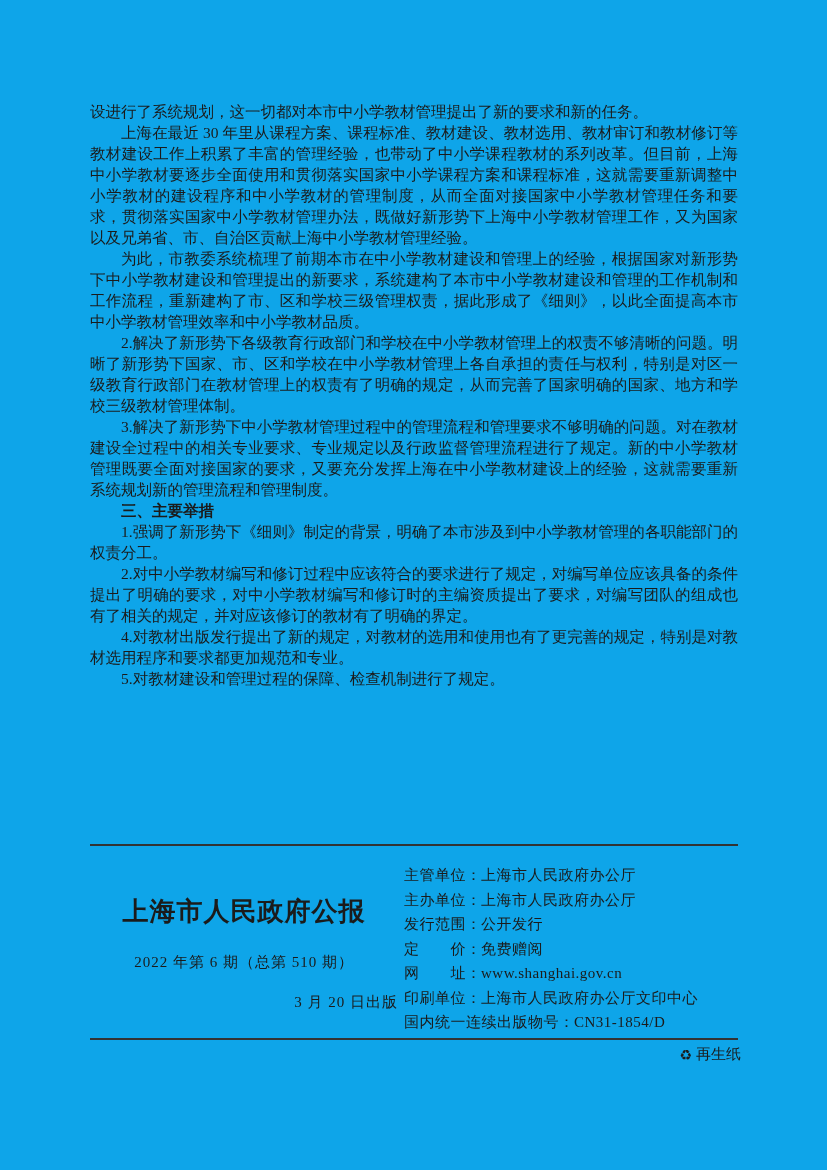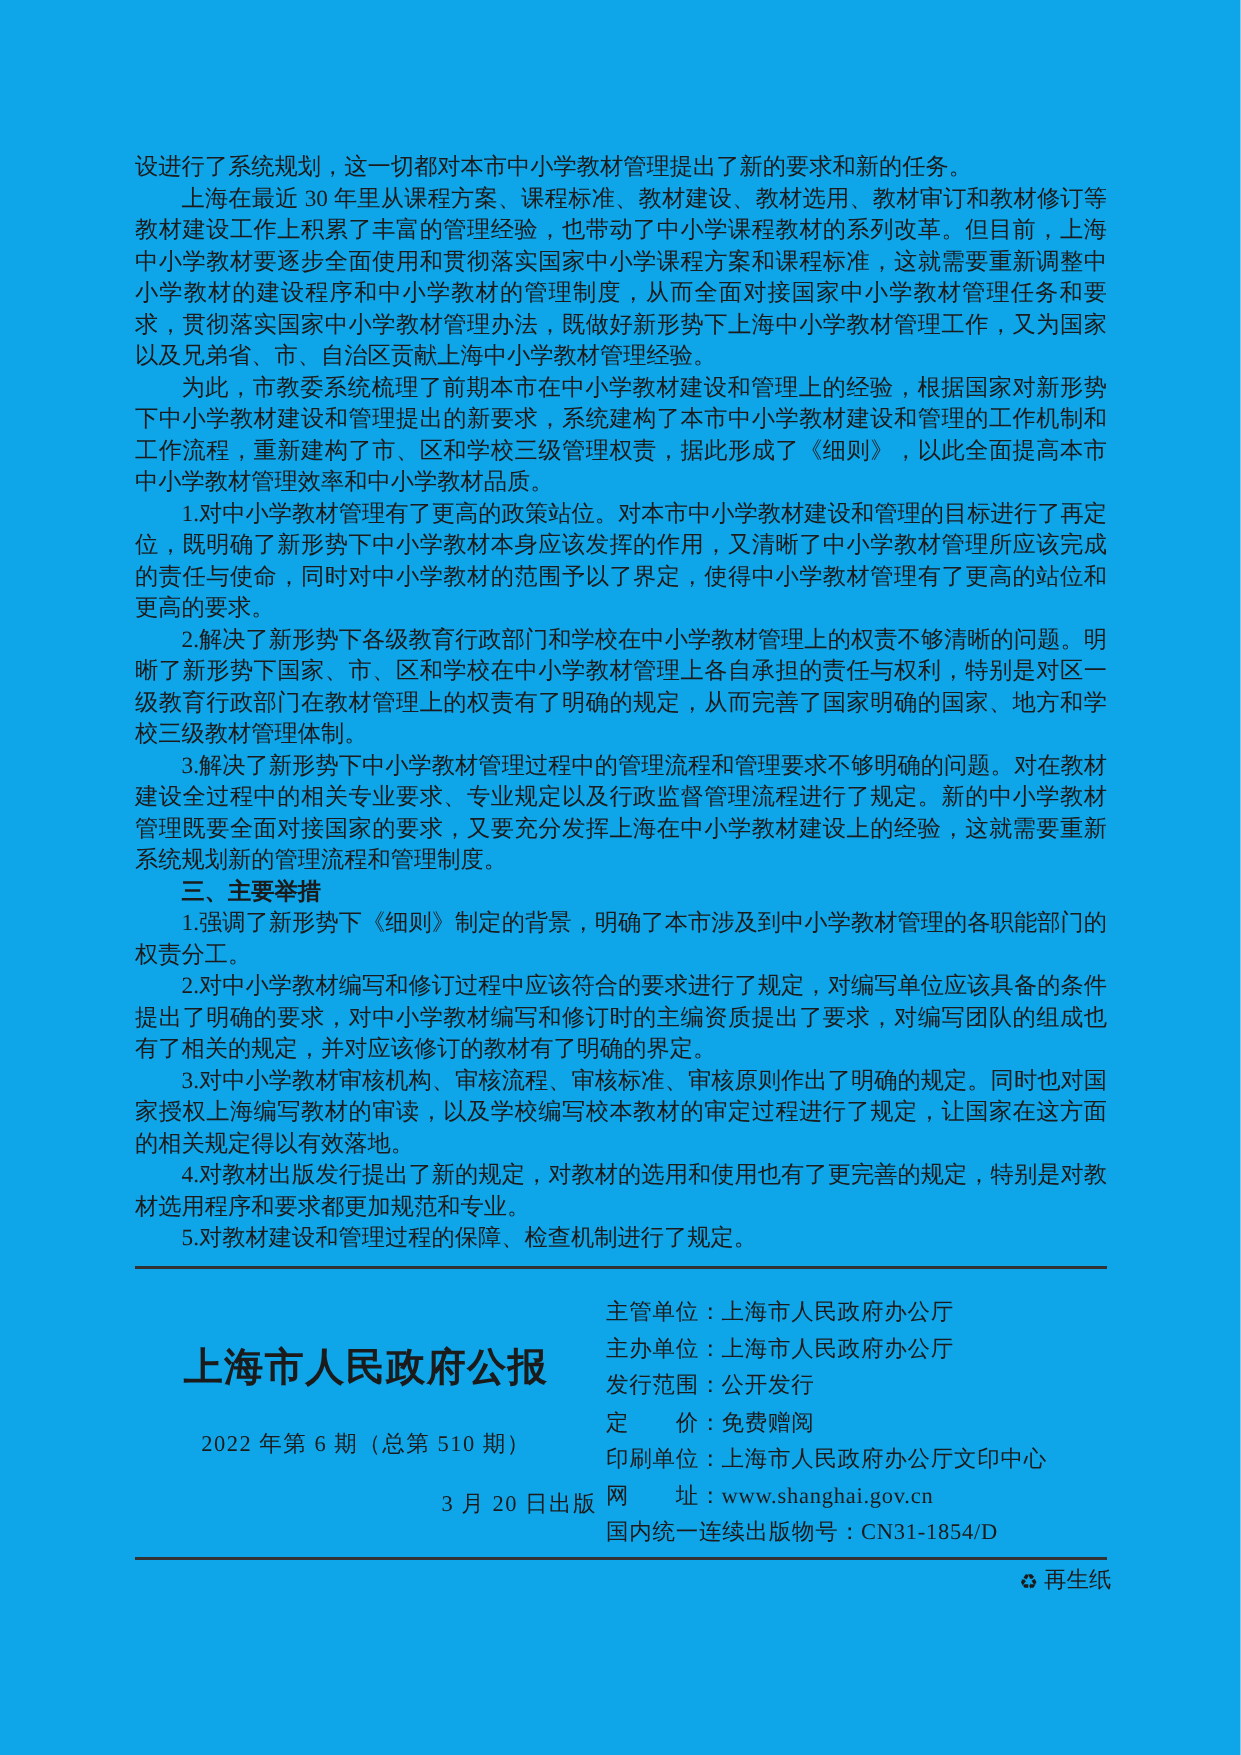--- a/index.html
+++ b/index.html
@@ -100,45 +100,43 @@
 </style>
 </head>
 <body>
 
 <div class="page">
 
   <div class="body-text">
       <p class="para no-indent">设进行了系统规划，这一切都对本市中小学教材管理提出了新的要求和新的任务。</p>
       <p class="para">上海在最近 30 年里从课程方案、课程标准、教材建设、教材选用、教材审订和教材修订等教材建设工作上积累了丰富的管理经验，也带动了中小学课程教材的系列改革。但目前，上海中小学教材要逐步全面使用和贯彻落实国家中小学课程方案和课程标准，这就需要重新调整中小学教材的建设程序和中小学教材的管理制度，从而全面对接国家中小学教材管理任务和要求，贯彻落实国家中小学教材管理办法，既做好新形势下上海中小学教材管理工作，又为国家以及兄弟省、市、自治区贡献上海中小学教材管理经验。</p>
       <p class="para">为此，市教委系统梳理了前期本市在中小学教材建设和管理上的经验，根据国家对新形势下中小学教材建设和管理提出的新要求，系统建构了本市中小学教材建设和管理的工作机制和工作流程，重新建构了市、区和学校三级管理权责，据此形成了《细则》，以此全面提高本市中小学教材管理效率和中小学教材品质。</p>
-      <p class="para">1.对中小学教材管理有了更高的政策站位。对本市中小学教材建设和管理的目标进行了再定位，既明确了新形势下中小学教材本身应该发挥的作用，又清晰了中小学教材管理所应该完成的责任与使命，同时对中小学教材的范围予以了界定，使得中小学教材管理有了更高的站位和更高的要求。</p>
       <p class="para">2.解决了新形势下各级教育行政部门和学校在中小学教材管理上的权责不够清晰的问题。明晰了新形势下国家、市、区和学校在中小学教材管理上各自承担的责任与权利，特别是对区一级教育行政部门在教材管理上的权责有了明确的规定，从而完善了国家明确的国家、地方和学校三级教材管理体制。</p>
       <p class="para">3.解决了新形势下中小学教材管理过程中的管理流程和管理要求不够明确的问题。对在教材建设全过程中的相关专业要求、专业规定以及行政监督管理流程进行了规定。新的中小学教材管理既要全面对接国家的要求，又要充分发挥上海在中小学教材建设上的经验，这就需要重新系统规划新的管理流程和管理制度。</p>
       <p class="heading">三、主要举措</p>
       <p class="para">1.强调了新形势下《细则》制定的背景，明确了本市涉及到中小学教材管理的各职能部门的权责分工。</p>
       <p class="para">2.对中小学教材编写和修订过程中应该符合的要求进行了规定，对编写单位应该具备的条件提出了明确的要求，对中小学教材编写和修订时的主编资质提出了要求，对编写团队的组成也有了相关的规定，并对应该修订的教材有了明确的界定。</p>
-      <p class="para">3.对中小学教材审核机构、审核流程、审核标准、审核原则作出了明确的规定。同时也对国家授权上海编写教材的审读，以及学校编写校本教材的审定过程进行了规定，让国家在这方面的相关规定得以有效落地。</p>
       <p class="para">4.对教材出版发行提出了新的规定，对教材的选用和使用也有了更完善的规定，特别是对教材选用程序和要求都更加规范和专业。</p>
       <p class="para">5.对教材建设和管理过程的保障、检查机制进行了规定。</p>
     </div>
 
   <div class="colophon">
     <div class="colophon-inner">
       <div class="col-left">
         <div class="gazette-title">上海市人民政府公报</div>
         <div class="gazette-issue">2022 年第 6 期（总第 510 期）</div>
         <div class="gazette-date">3 月 20 日出版</div>
       </div>
       <div class="col-right">
           <div class="detail-row"><span class="dlabel">主管单位</span><span class="dcolon">：</span><span class="dvalue">上海市人民政府办公厅</span></div>
           <div class="detail-row"><span class="dlabel">主办单位</span><span class="dcolon">：</span><span class="dvalue">上海市人民政府办公厅</span></div>
           <div class="detail-row"><span class="dlabel">发行范围</span><span class="dcolon">：</span><span class="dvalue">公开发行</span></div>
           <div class="detail-row"><span class="dlabel">定　　价</span><span class="dcolon">：</span><span class="dvalue">免费赠阅</span></div>
+          <div class="detail-row"><span class="dlabel">网　　址</span><span class="dcolon">：</span><span class="dvalue">www.shanghai.gov.cn</span></div>
           <div class="detail-row"><span class="dlabel">印刷单位</span><span class="dcolon">：</span><span class="dvalue">上海市人民政府办公厅文印中心</span></div>
-          <div class="detail-row"><span class="dlabel">网　　址</span><span class="dcolon">：</span><span class="dvalue">www.shanghai.gov.cn</span></div>
           <div class="detail-row"><span class="dlabel">国内统一连续出版物号</span><span class="dcolon">：</span><span class="dvalue">CN31-1854/D</span></div>
         </div>
     </div>
   </div>
 
   <div class="footer">
     <span class="recycle-icon">♻</span><span>再生纸</span>
   </div>
 
 </div>

